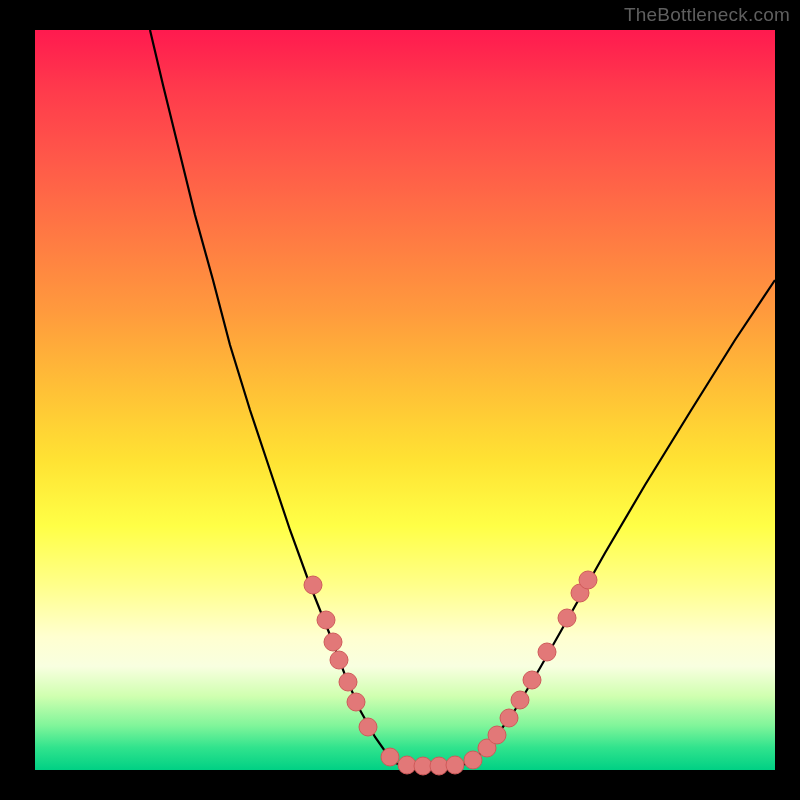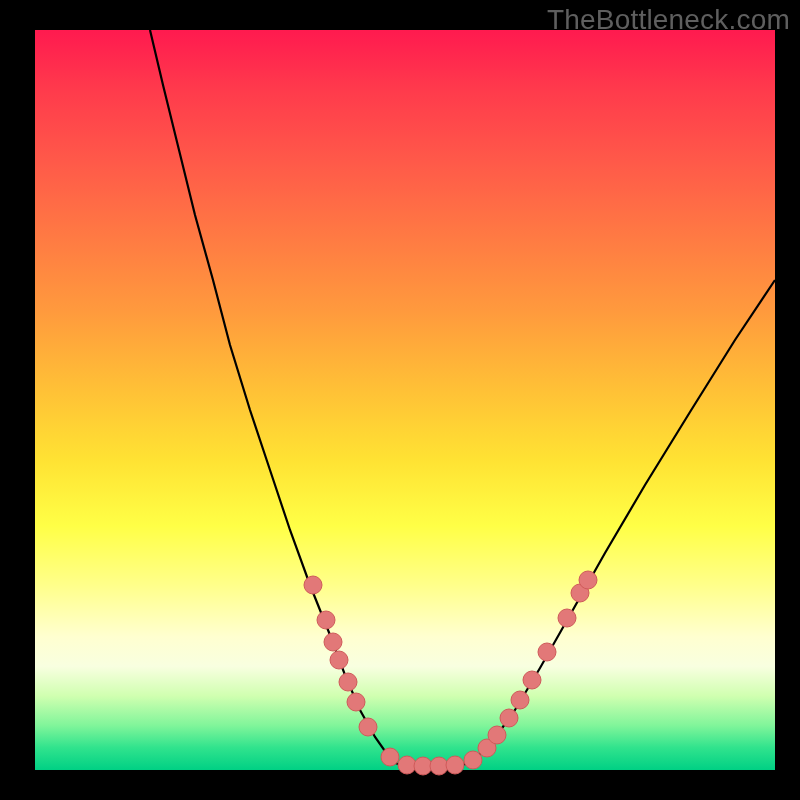--- a/index.html
+++ b/index.html
@@ -42,21 +42,21 @@
       #80f59a 94%,
       #30e38d 97%,
       #00d084 100%
     );
   }
   .watermark {
     position: absolute;
     top: 4px;
     right: 10px;
     color: #5f5f5f;
-    font-size: 28px;
+    font-size: 19px;
     letter-spacing: 0.2px;
     font-weight: 400;
     user-select: none;
   }
   svg.curves {
     position: absolute;
     left: 0;
     top: 0;
     width: 740px;
     height: 740px;

